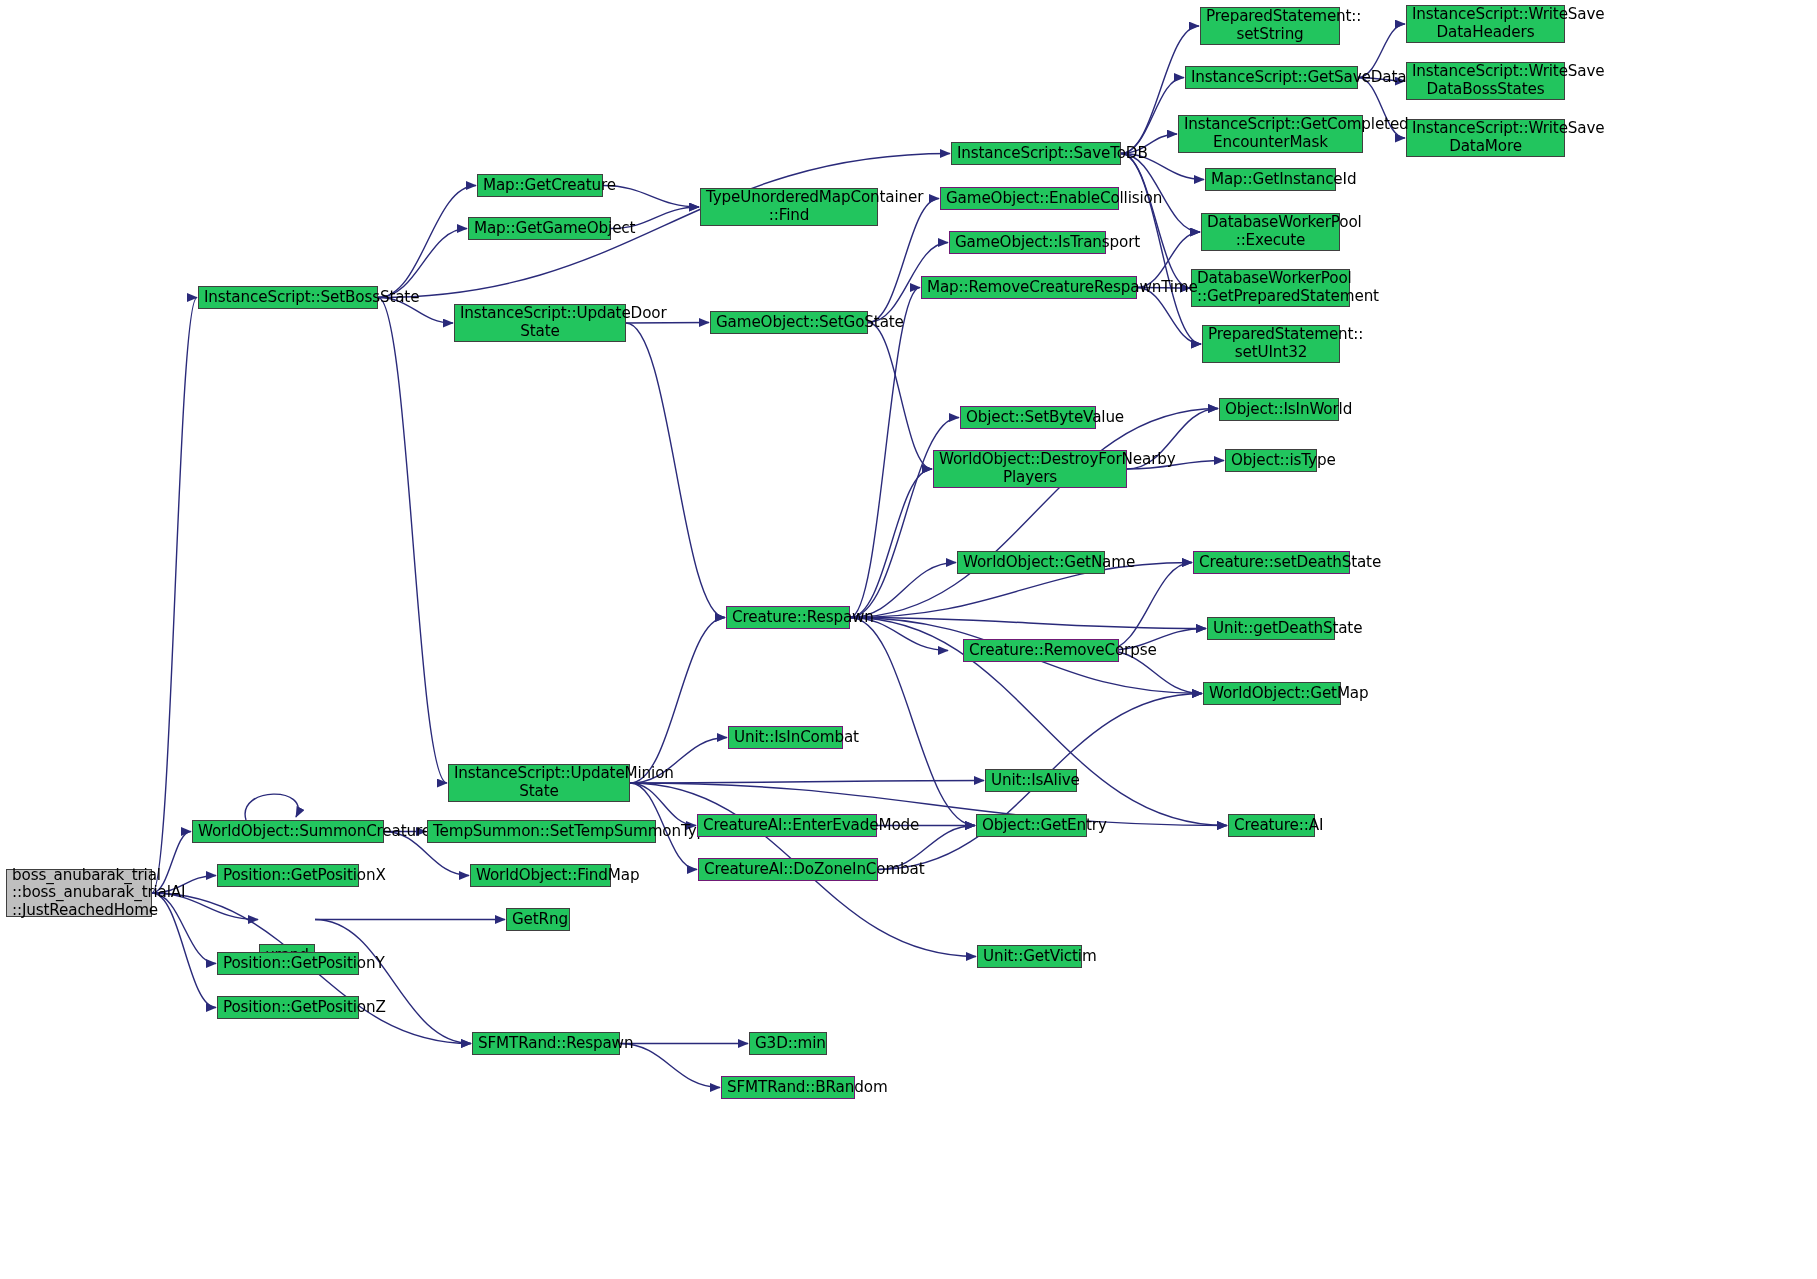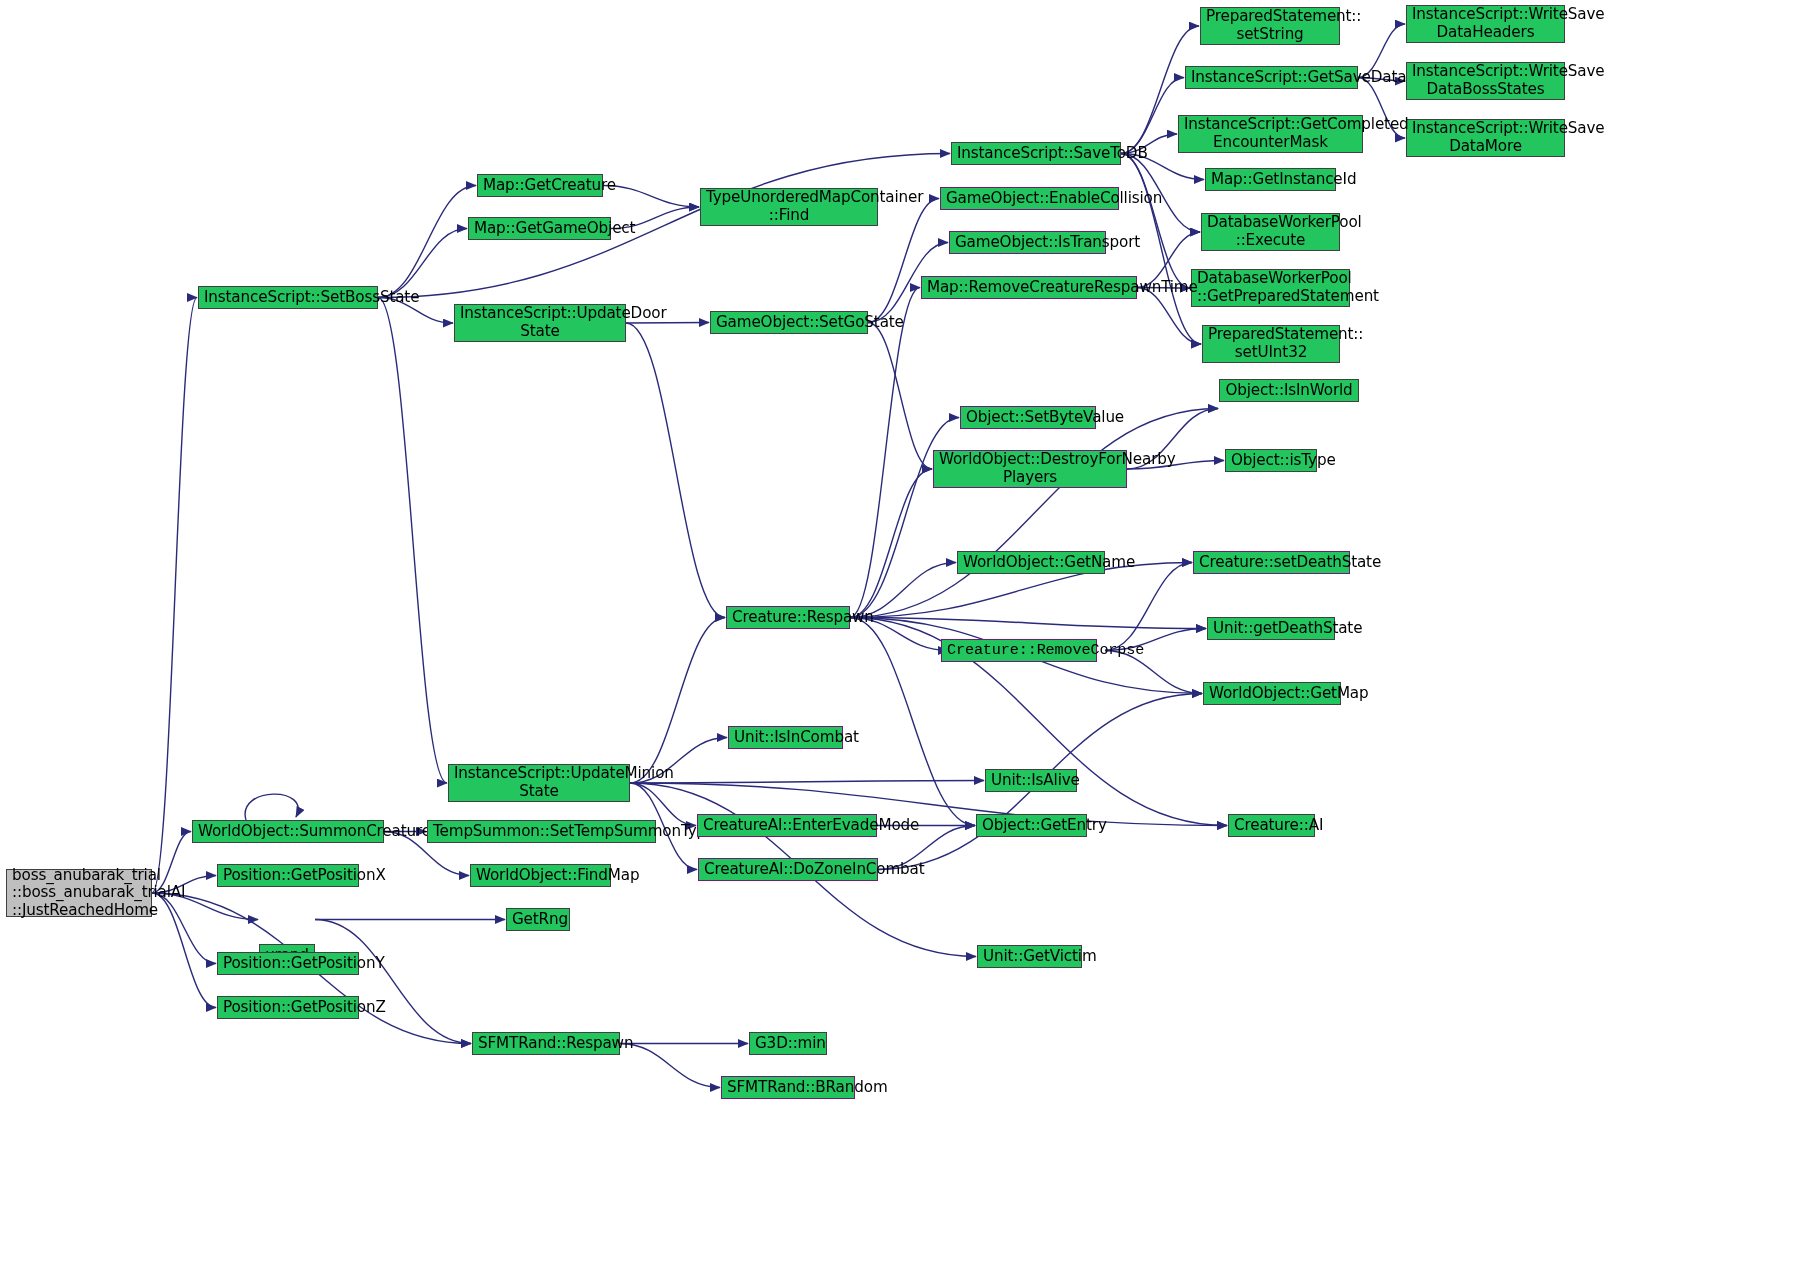--- a/index.html
+++ b/index.html
@@ -124,27 +124,27 @@
       <div class="node" style="left: 1191px; top: 269px; width: 159px; height: 38px;"><span>DatabaseWorkerPool
 ::GetPreparedStatement</span></div>
       <div class="node" style="left: 1202px; top: 325px; width: 138px; height: 38px;"><span>PreparedStatement::
 setUInt32</span></div>
       <div class="node red" style="left: 940px; top: 187px; width: 179px; height: 23px;"><span>GameObject::EnableCollision</span></div>
       <div class="node red" style="left: 949px; top: 231px; width: 157px; height: 23px;"><span>GameObject::IsTransport</span></div>
       <div class="node red" style="left: 921px; top: 276px; width: 216px; height: 23px;"><span>Map::RemoveCreatureRespawnTime</span></div>
       <div class="node red" style="left: 960px; top: 406px; width: 136px; height: 23px;"><span>Object::SetByteValue</span></div>
       <div class="node red" style="left: 933px; top: 450px; width: 194px; height: 38px;"><span>WorldObject::DestroyForNearby
 Players</span></div>
-      <div class="node" style="left: 1219px; top: 379px; width: 140px; height: 23px;"><span>Object::IsInWorld</span></div>
+      <div class="node" style="left: 1219px; top: 398px; width: 120px; height: 23px;"><span>Object::IsInWorld</span></div>
       <div class="node" style="left: 1225px; top: 449px; width: 92px; height: 23px;"><span>Object::isType</span></div>
       <div class="node" style="left: 957px; top: 551px; width: 148px; height: 23px;"><span>WorldObject::GetName</span></div>
       <div class="node red" style="left: 1193px; top: 551px; width: 157px; height: 23px;"><span>Creature::setDeathState</span></div>
       <div class="node red" style="left: 726px; top: 606px; width: 124px; height: 23px;"><span>Creature::Respawn</span></div>
       <div class="node" style="left: 1207px; top: 617px; width: 128px; height: 23px;"><span>Unit::getDeathState</span></div>
-      <div class="node red" style="left: 941px; top: 639px; width: 156px; height: 23px; font-family: Liberation Mono, monospace;"><span>Creature::RemoveCorpse</span></div>
+      <div class="node red" style="left: 963px; top: 639px; width: 156px; height: 23px;"><span>Creature::RemoveCorpse</span></div>
       <div class="node" style="left: 1203px; top: 682px; width: 138px; height: 23px;"><span>WorldObject::GetMap</span></div>
       <div class="node red" style="left: 728px; top: 726px; width: 115px; height: 23px; align-items: center;"><span>Unit::IsInCombat</span></div>
       <div class="node" style="left: 448px; top: 764px; width: 182px; height: 38px;"><span>InstanceScript::UpdateMinion
 State</span></div>
       <div class="node" style="left: 985px; top: 769px; width: 92px; height: 23px;"><span>Unit::IsAlive</span></div>
       <div class="node" style="left: 192px; top: 820px; width: 192px; height: 23px;"><span>WorldObject::SummonCreature</span></div>
       <div class="node" style="left: 427px; top: 820px; width: 229px; height: 23px;"><span>TempSummon::SetTempSummonType</span></div>
       <div class="node red" style="left: 697px; top: 814px; width: 180px; height: 23px;"><span>CreatureAI::EnterEvadeMode</span></div>
       <div class="node" style="left: 976px; top: 814px; width: 111px; height: 23px;"><span>Object::GetEntry</span></div>
       <div class="node" style="left: 1228px; top: 814px; width: 87px; height: 23px;"><span>Creature::AI</span></div>

